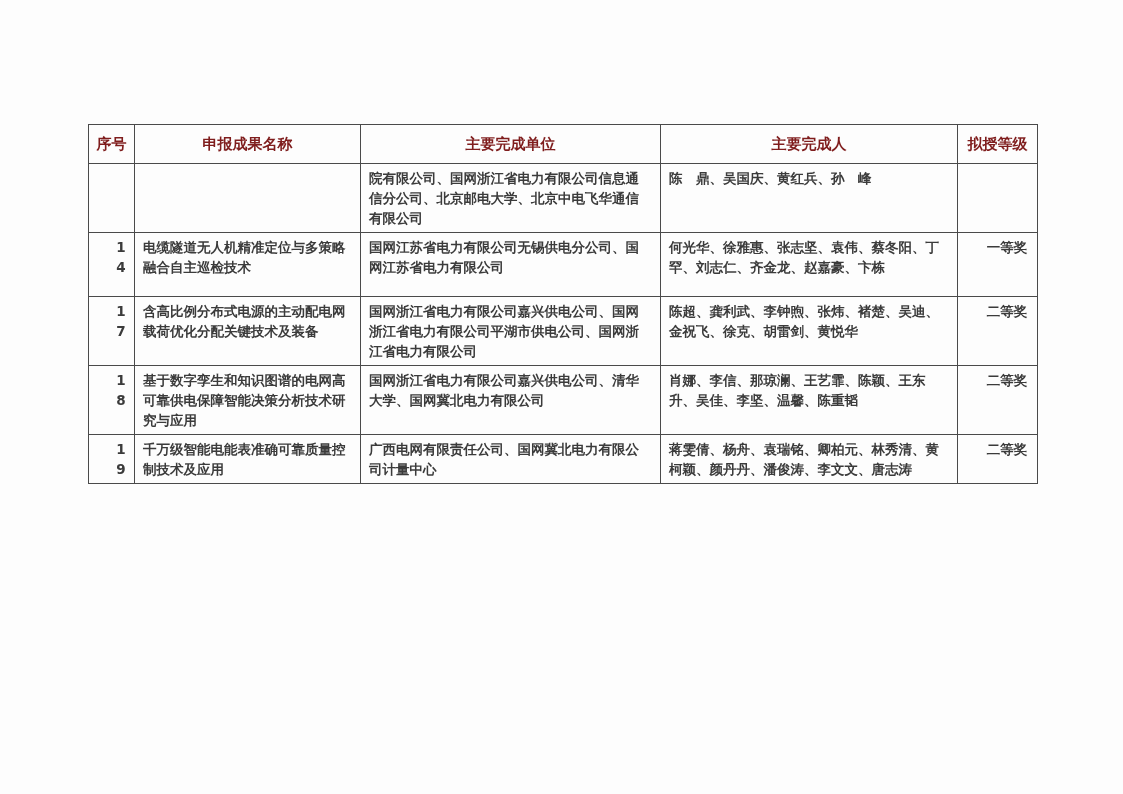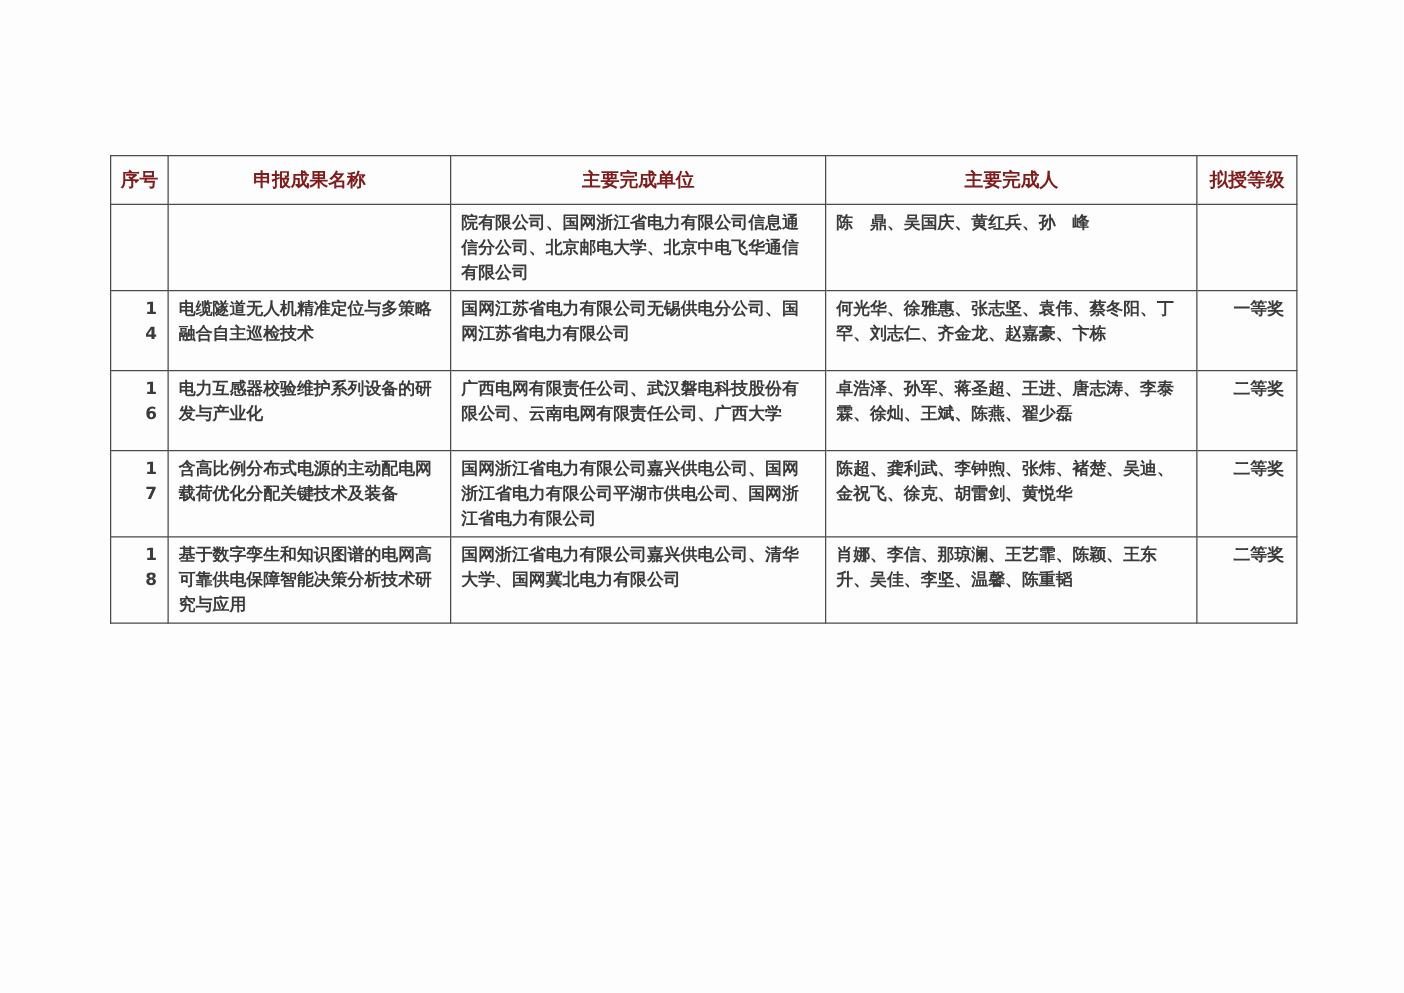--- a/index.html
+++ b/index.html
@@ -88,36 +88,36 @@
         <td>陈　鼎、吴国庆、黄红兵、孙　峰</td>
         <td class="c-award"></td>
       </tr>
       <tr class="r1">
         <td class="c-no">14</td>
         <td>电缆隧道无人机精准定位与多策略融合自主巡检技术</td>
         <td>国网江苏省电力有限公司无锡供电分公司、国网江苏省电力有限公司</td>
         <td>何光华、徐雅惠、张志坚、袁伟、蔡冬阳、丁罕、刘志仁、齐金龙、赵嘉豪、卞栋</td>
         <td class="c-award">一等奖</td>
       </tr>
-      <tr class="r3">
-        <td class="c-no">16</td>
-        <td>电力互感器校验维护系列设备的研发与产业化</td>
-        <td>广西电网有限责任公司、武汉磐电科技股份有限公司、云南电网有限责任公司、广西大学</td>
-        <td>卓浩泽、孙军、蒋圣超、王进、唐志涛、李泰霖、徐灿、王斌、陈燕、翟少磊</td>
-        <td class="c-award">二等奖</td>
-      </tr>
       <tr class="r4">
         <td class="c-no">17</td>
         <td>含高比例分布式电源的主动配电网载荷优化分配关键技术及装备</td>
         <td>国网浙江省电力有限公司嘉兴供电公司、国网浙江省电力有限公司平湖市供电公司、国网浙江省电力有限公司</td>
         <td>陈超、龚利武、李钟煦、张炜、褚楚、吴迪、金祝飞、徐克、胡雷剑、黄悦华</td>
         <td class="c-award">二等奖</td>
       </tr>
       <tr class="r5">
         <td class="c-no">18</td>
         <td>基于数字孪生和知识图谱的电网高可靠供电保障智能决策分析技术研究与应用</td>
         <td>国网浙江省电力有限公司嘉兴供电公司、清华大学、国网冀北电力有限公司</td>
         <td>肖娜、李信、那琼澜、王艺霏、陈颖、王东升、吴佳、李坚、温馨、陈重韬</td>
         <td class="c-award">二等奖</td>
       </tr>
+      <tr class="r6">
+        <td class="c-no">19</td>
+        <td>千万级智能电能表准确可靠质量控制技术及应用</td>
+        <td>广西电网有限责任公司、国网冀北电力有限公司计量中心</td>
+        <td>蒋雯倩、杨舟、袁瑞铭、卿柏元、林秀清、黄柯颖、颜丹丹、潘俊涛、李文文、唐志涛</td>
+        <td class="c-award">二等奖</td>
+      </tr>
     </tbody>
   </table>
 </div>
 
 </body></html>

